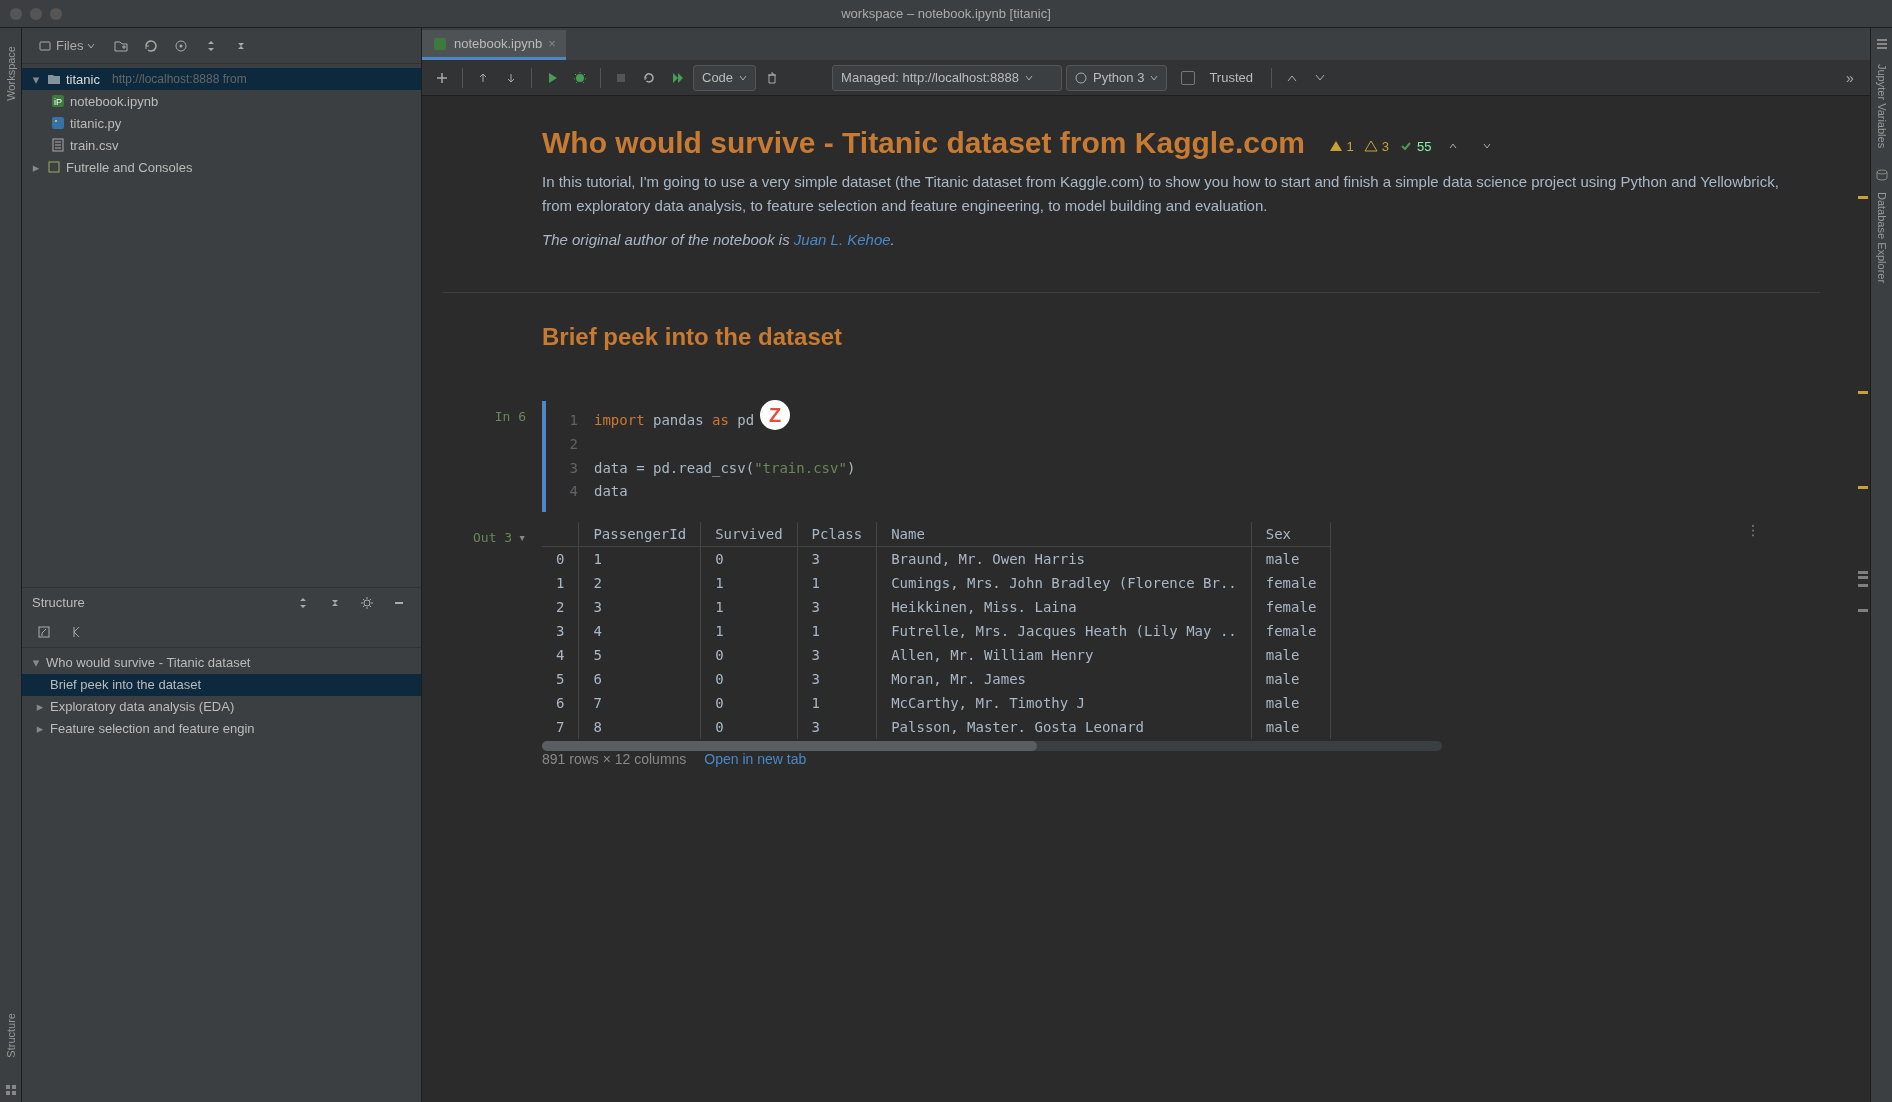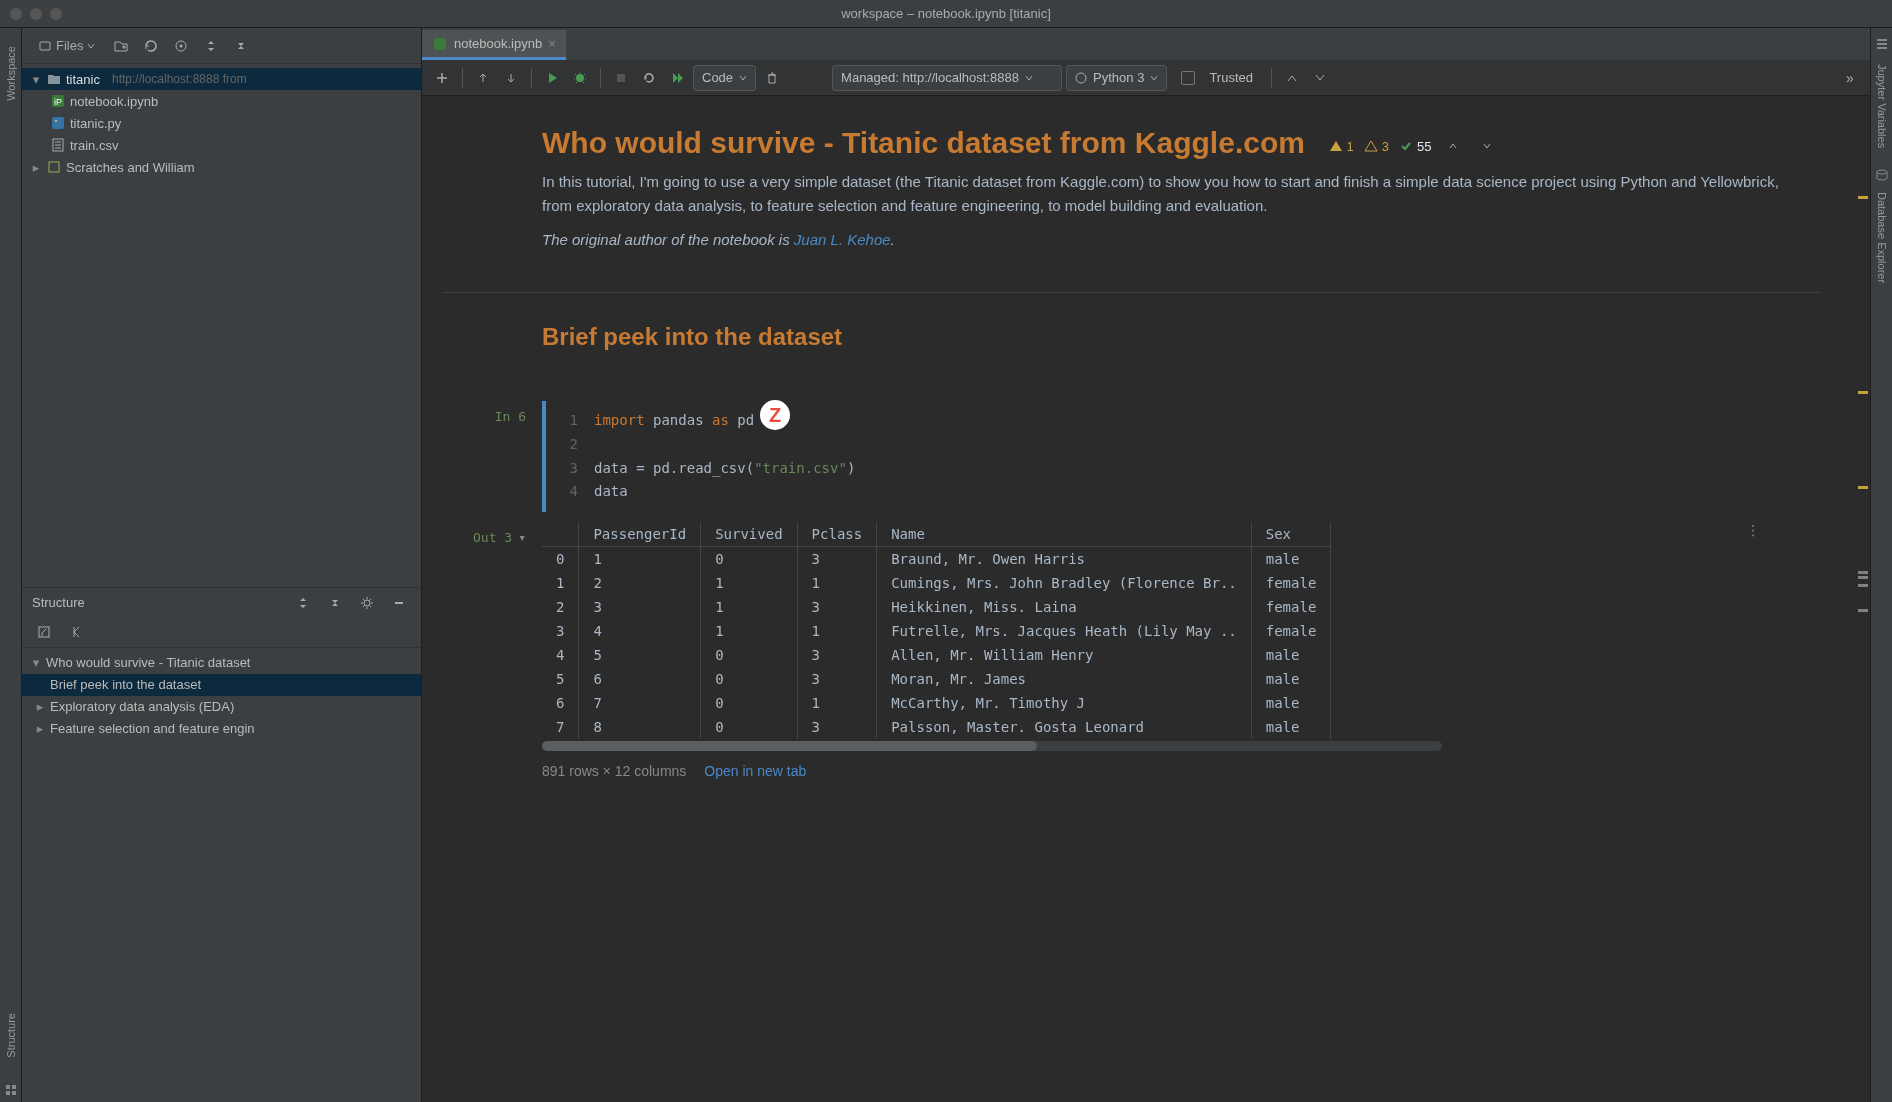--- a/index.html
+++ b/index.html
@@ -200,21 +200,21 @@
     
     .md-cell { padding: 10px 20px 30px 100px; max-width: 1400px; }
     .md-cell h1 { color: #c77a32; font-size: 30px; font-weight: 700; margin-bottom: 14px; display: inline; }
     .md-cell h2 { color: #c77a32; font-size: 24px; font-weight: 700; margin-bottom: 10px; }
     .md-cell p { color: #a9b7c6; line-height: 1.6; margin: 10px 0; font-size: 15px; }
     .md-cell em { font-style: italic; }
     .md-cell a { color: #4a88c7; text-decoration: none; }
     .md-badges { display: inline-flex; gap: 10px; margin-left: 20px; align-items: center; }
     .badge { display: inline-flex; align-items: center; gap: 4px; font-size: 13px; }
     .badge.warn { color: #c9a13b; }
-    .badge.ok { color: #e5e5e5; }
+    .badge.ok { color: #86efac; }
     
     .code-cell {
       display: flex;
       margin: 10px 0;
     }
     .cell-prompt {
       width: 100px;
       text-align: right;
       padding-right: 16px;
       color: #6a8759;
@@ -246,21 +246,21 @@
     .df-table { border-collapse: collapse; }
     .df-table th, .df-table td {
       padding: 4px 14px;
       text-align: left;
       border-right: 1px solid #444;
       white-space: nowrap;
       color: #a9b7c6;
     }
     .df-table th { color: #a9b7c6; font-weight: 400; border-bottom: 1px solid #444; }
     .df-table .idx-col { text-align: right; }
-    .df-caption { color: #888; margin-top: 12px; font-family: -apple-system, sans-serif; font-size: 14px; }
+    .df-caption { color: #888; font-family: -apple-system, sans-serif; font-size: 14px; }
     .open-link { color: #4a88c7; margin-left: 14px; cursor: pointer; }
     .table-menu { position: absolute; right: 60px; color: #888; cursor: pointer; }
     
     .hscroll {
       height: 10px;
       background: #3c3f41;
       border-radius: 5px;
       margin-top: 2px;
       position: relative;
       max-width: 900px;
@@ -413,21 +413,21 @@
           <span>train.csv</span>
         </span>
       </div>
       <div class="tree-row">
         <span class="tree-caret">▸</span>
         <span class="file-icon">
           <svg width="16" height="16" viewBox="0 0 16 16">
               <rect x="3" y="3" width="10" height="10" fill="none" stroke="#97b05a"></rect>
             </svg>
         </span>
-        <span>Scratches and William</span>
+        <span>Futrelle and Consoles</span>
       </div>
     </div>
 
     <div class="structure-panel">
       <div class="structure-header">
         <span class="structure-title">Structure</span>
         <div class="structure-icons">
           <span class="tb-btn">
               <svg width="14" height="14" viewBox="0 0 14 14">
                 <path d="M7 2 l-3 3 h6 z M7 12 l3 -3 h-6 z" fill="#aaa"></path>

